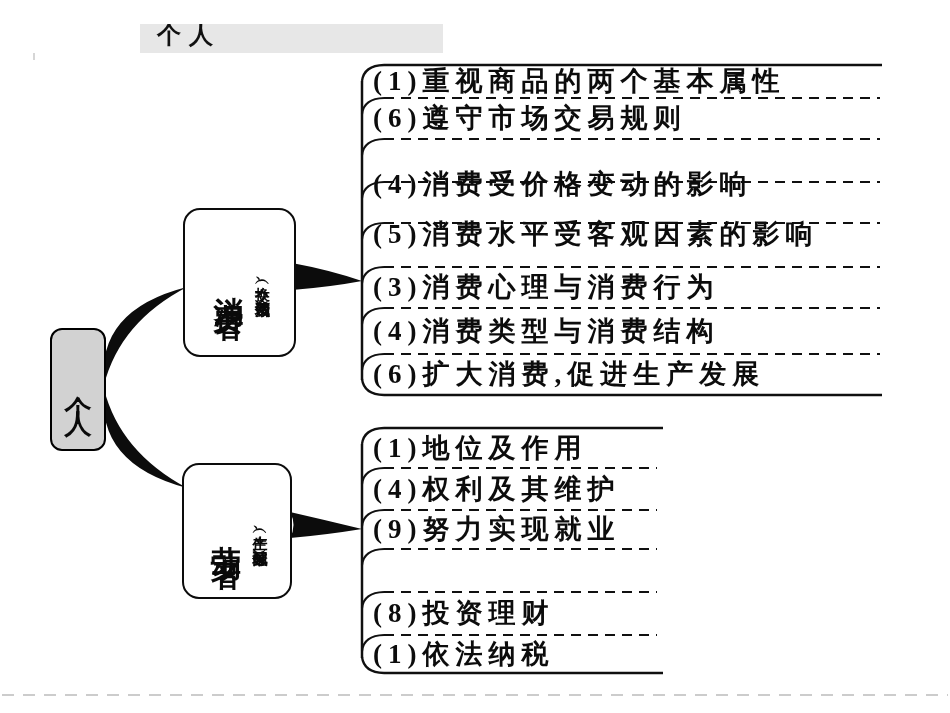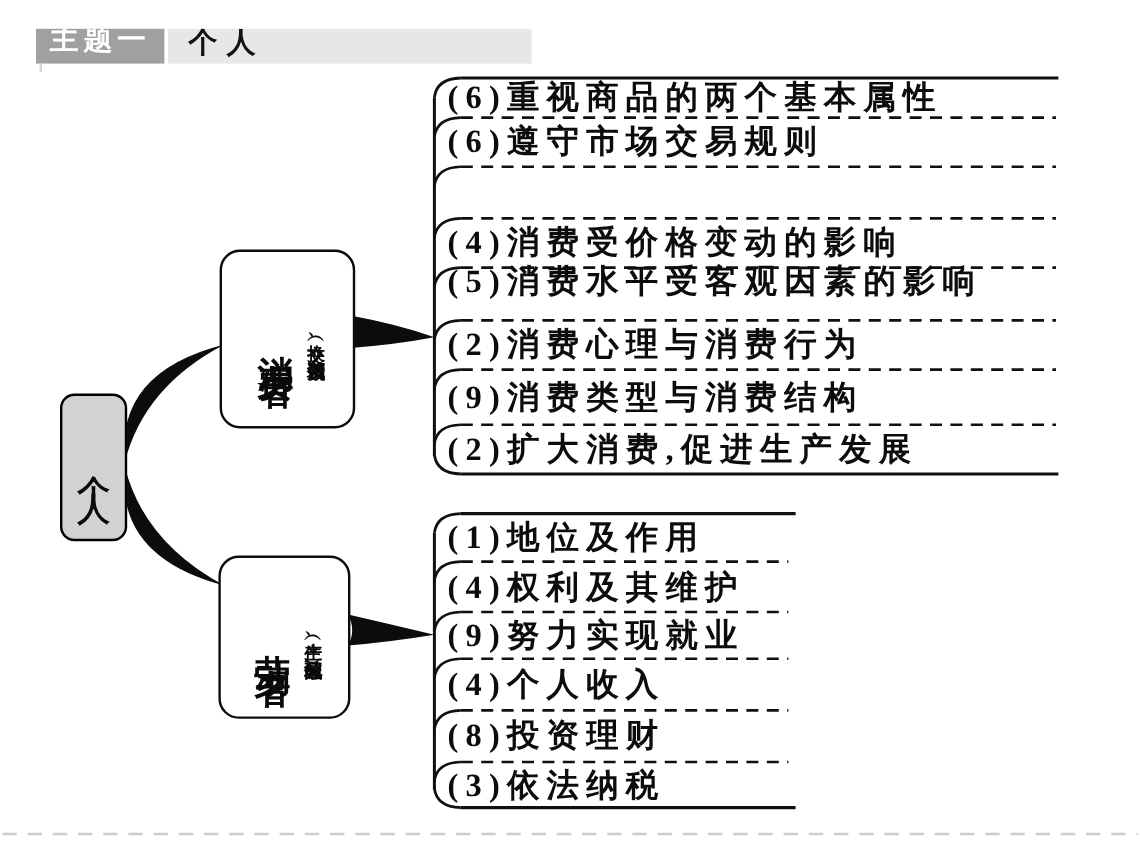--- a/index.html
+++ b/index.html
@@ -52,23 +52,20 @@
   .lrow{
     position:absolute;left:373px;font-weight:bold;font-size:27px;letter-spacing:6px;
     white-space:nowrap;color:#0c0c0c;
   }
 </style>
 </head>
 <body>
 
 <div class="stage">
 
-  <div class="hdr-badge">
-    <span>主题一</span>
-  </div>
   <div class="hdr-title">
     <span>个人</span>
   </div>
   <div class="hdr-artifact"></div>
 
   <svg class="wires" width="950" height="713" viewBox="0 0 950 713">
 
     <path d="M104,385 Q96,310 187,287 Q120,322 104,385 Z" fill="#0c0c0c"></path>
     <path d="M104,389 Q96,464 187,488 Q120,452 104,389 Z" fill="#0c0c0c"></path>
 
@@ -125,28 +122,27 @@
   <div class="node-box node-consumer">
     <span class="vtext node-label">消费者</span>
     <span class="vtext node-ann">（交换、消费领域）</span>
   </div>
 
   <div class="node-box node-laborer">
     <span class="vtext node-label">劳动者</span>
     <span class="vtext node-ann">（生产、分配领域）</span>
   </div>
 
-  <div class="lrow" style="top:65px;height:33px;line-height:33px">(6)重视商品的两个基本属性</div>
+  <div class="lrow" style="top:65px;height:33px;line-height:33px">(1)重视商品的两个基本属性</div>
   <div class="lrow" style="top:98px;height:41px;line-height:41px">(6)遵守市场交易规则</div>
-  <div class="lrow" style="top:182px;height:41px;line-height:41px">(4)消费受价格变动的影响</div>
+  <div class="lrow" style="top:164px;height:41px;line-height:41px">(4)消费受价格变动的影响</div>
   <div class="lrow" style="top:212px;height:44px;line-height:44px">(5)消费水平受客观因素的影响</div>
-  <div class="lrow" style="top:267px;height:41px;line-height:41px">(2)消费心理与消费行为</div>
-  <div class="lrow" style="top:308px;height:46px;line-height:46px">(9)消费类型与消费结构</div>
-  <div class="lrow" style="top:354px;height:41px;line-height:41px">(2)扩大消费,促进生产发展</div>
+  <div class="lrow" style="top:267px;height:41px;line-height:41px">(3)消费心理与消费行为</div>
+  <div class="lrow" style="top:308px;height:46px;line-height:46px">(4)消费类型与消费结构</div>
+  <div class="lrow" style="top:354px;height:41px;line-height:41px">(6)扩大消费,促进生产发展</div>
 
   <div class="lrow" style="top:428px;height:40px;line-height:40px">(1)地位及作用</div>
   <div class="lrow" style="top:468px;height:42px;line-height:42px">(4)权利及其维护</div>
   <div class="lrow" style="top:510px;height:39px;line-height:39px">(9)努力实现就业</div>
-  <div class="lrow" style="top:549px;height:43px;line-height:43px">(4)个人收入</div>
   <div class="lrow" style="top:592px;height:43px;line-height:43px">(8)投资理财</div>
-  <div class="lrow" style="top:635px;height:38px;line-height:38px">(3)依法纳税</div>
+  <div class="lrow" style="top:635px;height:38px;line-height:38px">(1)依法纳税</div>
 
 </div>
 
 </body></html>

